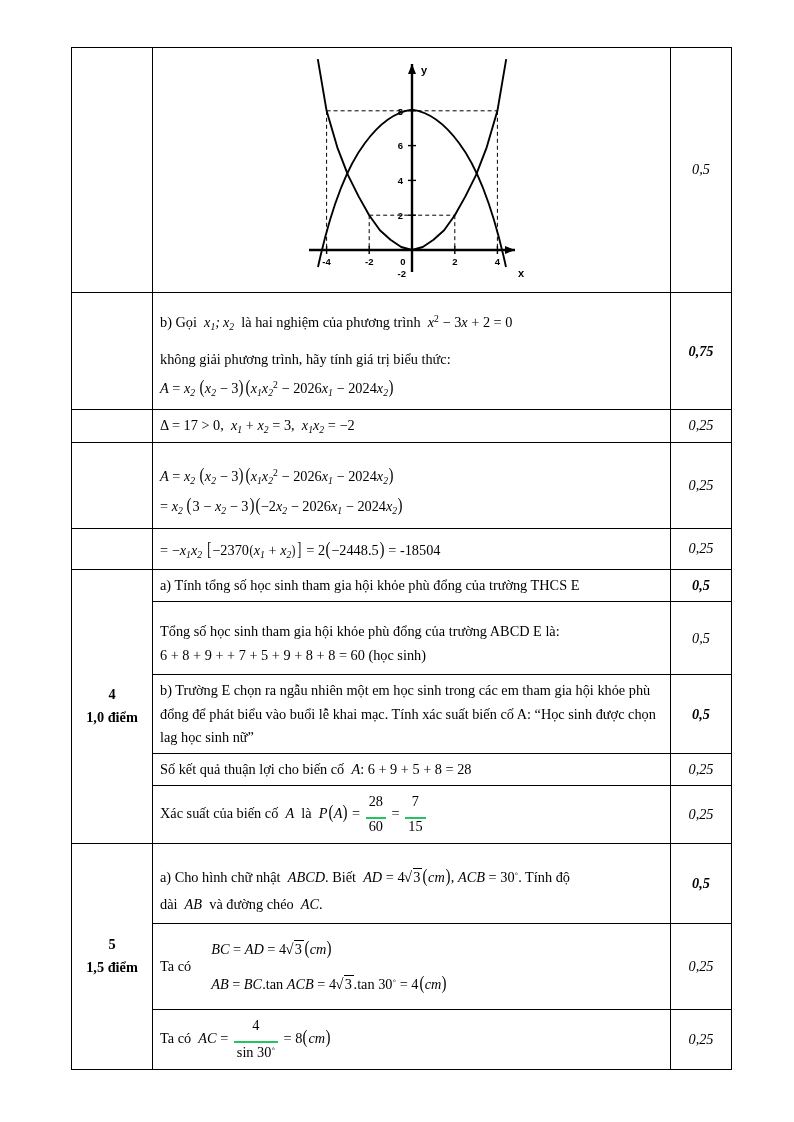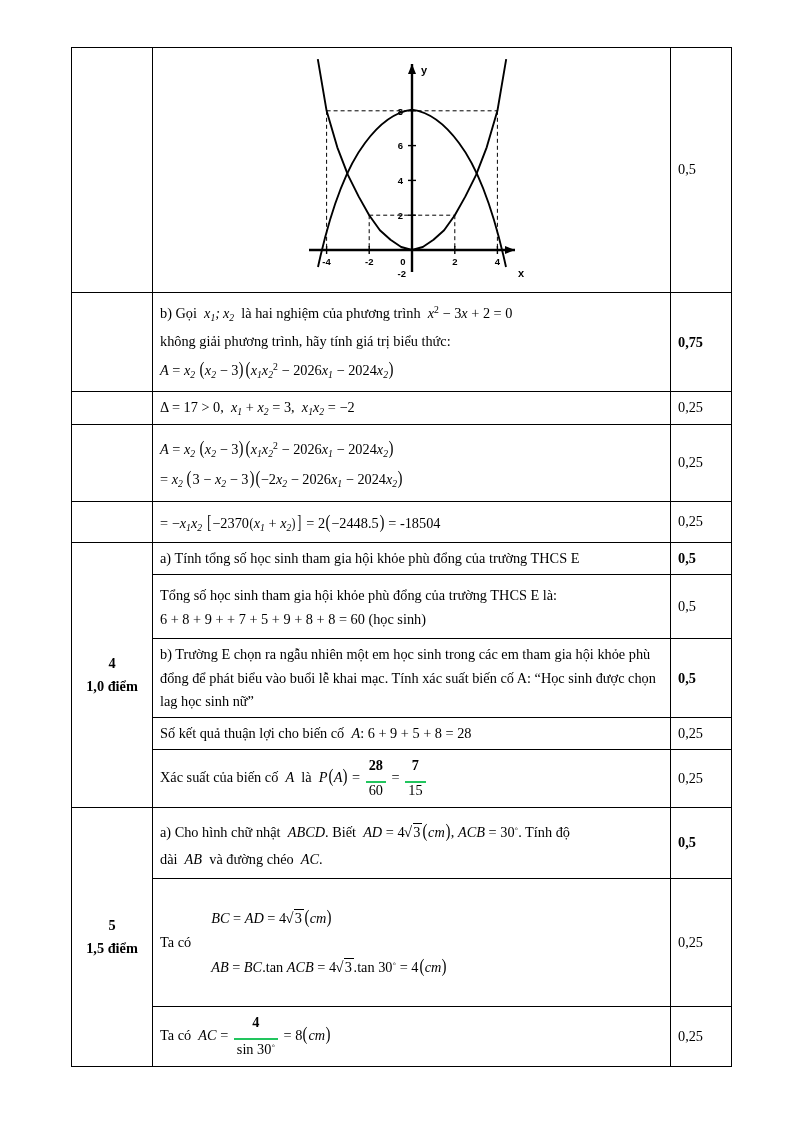--- a/index.html
+++ b/index.html
@@ -45,21 +45,23 @@
 
   td.num {
     text-align: center;
     font-weight: bold;
     vertical-align: top;
     padding-top: 9px;
     line-height: 1.75;
   }
   td.body { text-align: left; }
   td.score {
+    text-align: center;
     font-size: 14.5px;
+    font-style: italic;
   }
   td.score.bold { font-weight: bold; }
 
   
   td.graphcell {
     height: 236px;
     padding: 0;
     position: relative;
     border-top: none;
   }
@@ -79,21 +81,21 @@
   .toprule.d { left: 670px; width: 61px; }
 
   
   .mi { font-family: "Liberation Serif", serif; font-style: italic; }
   .mn { font-family: "Liberation Serif", serif; font-style: normal; }
   sub.s { font-size: 0.68em; vertical-align: -0.28em; font-style: italic; }
   sup.s { font-size: 0.68em; vertical-align: 0.5em; font-style: normal; }
   .deg  { font-size: 0.72em; vertical-align: 0.5em; }
   .big  { font-size: 1.28em; font-weight: 300; }
 
-  .eqline { margin: 5px 0 1px 0; }
+  .eqline { margin: 14px 0 1px 0; }
   .eqline2 { margin: 1px 0 3px 0; }
 
   
   .sqrt { display: inline-block; position: relative; padding-left: 0.56em; }
   .sqrt::before {
     content: "\221A";
     position: absolute;
     left: -0.06em;
     top: -0.07em;
     font-size: 1.06em;
@@ -108,32 +110,32 @@
   
   .frac {
     display: inline-block;
     vertical-align: middle;
     text-align: center;
     line-height: 1.08;
     margin: 0 2px;
     position: relative;
     top: -0.28em;
   }
-  .frac > .nm { display: block; padding: 8px 3px; font-weight: bold; }
+  .frac > .nm { display: block; padding: 8px 3px; }
   .frac > .dn { display: block; border-top: 2px solid #22c55e; padding: 0 3px; }
 
   
   .brk { font-size: 1.38em; font-weight: 300; display: inline-block; transform: scaleX(0.62); }
   .paren { display:inline-block; transform: scaleX(0.82); }
 
   
   .tacorow { display: flex; align-items: center; gap: 6px; }
   .tacorow .lbl { flex: 0 0 auto; }
   .tacorow .stack { flex: 1 1 auto; }
-  .tacorow .stack .eq { margin: 20px 0; padding-left: 14px; }
+  .tacorow .stack .eq { margin: 6px 0; padding-left: 14px; }
 
   
   .graphwrap {
     position: absolute;
     left: 50%;
     top: 2px;
     transform: translateX(-50%);
     width: 250px;
     height: 232px;
   }
@@ -281,21 +283,21 @@
         <td class="num" rowspan="5">
           <div>4</div>
           <div>1,0 điểm</div>
         </td>
         <td class="body">a) Tính tổng số học sinh tham gia hội khỏe phù đổng của trường THCS E</td>
         <td class="score bold">0,5</td>
       </tr>
 
       <tr>
         <td class="body">
-          <div class="eqline">Tổng số học sinh tham gia hội khỏe phù đổng của trường THCS E là:</div>
+          <div class="eqline">Tổng số học sinh tham gia hội khỏe phù đổng của trường ABCD E là:</div>
           <div class="eqline2 mn">6 + 8 + 9 + + 7 + 5 + 9 + 8 + 8 = 60 (học sinh)</div>
         </td>
         <td class="score">0,5</td>
       </tr>
 
       <tr>
         <td class="body">b) Trường E chọn ra ngẫu nhiên một em học sinh trong các em tham gia hội khỏe phù đổng để phát biểu vào buổi lễ khai mạc. Tính xác suất biến cố A: “Học sinh được chọn lag học sinh nữ”</td>
         <td class="score bold">0,5</td>
       </tr>
 

